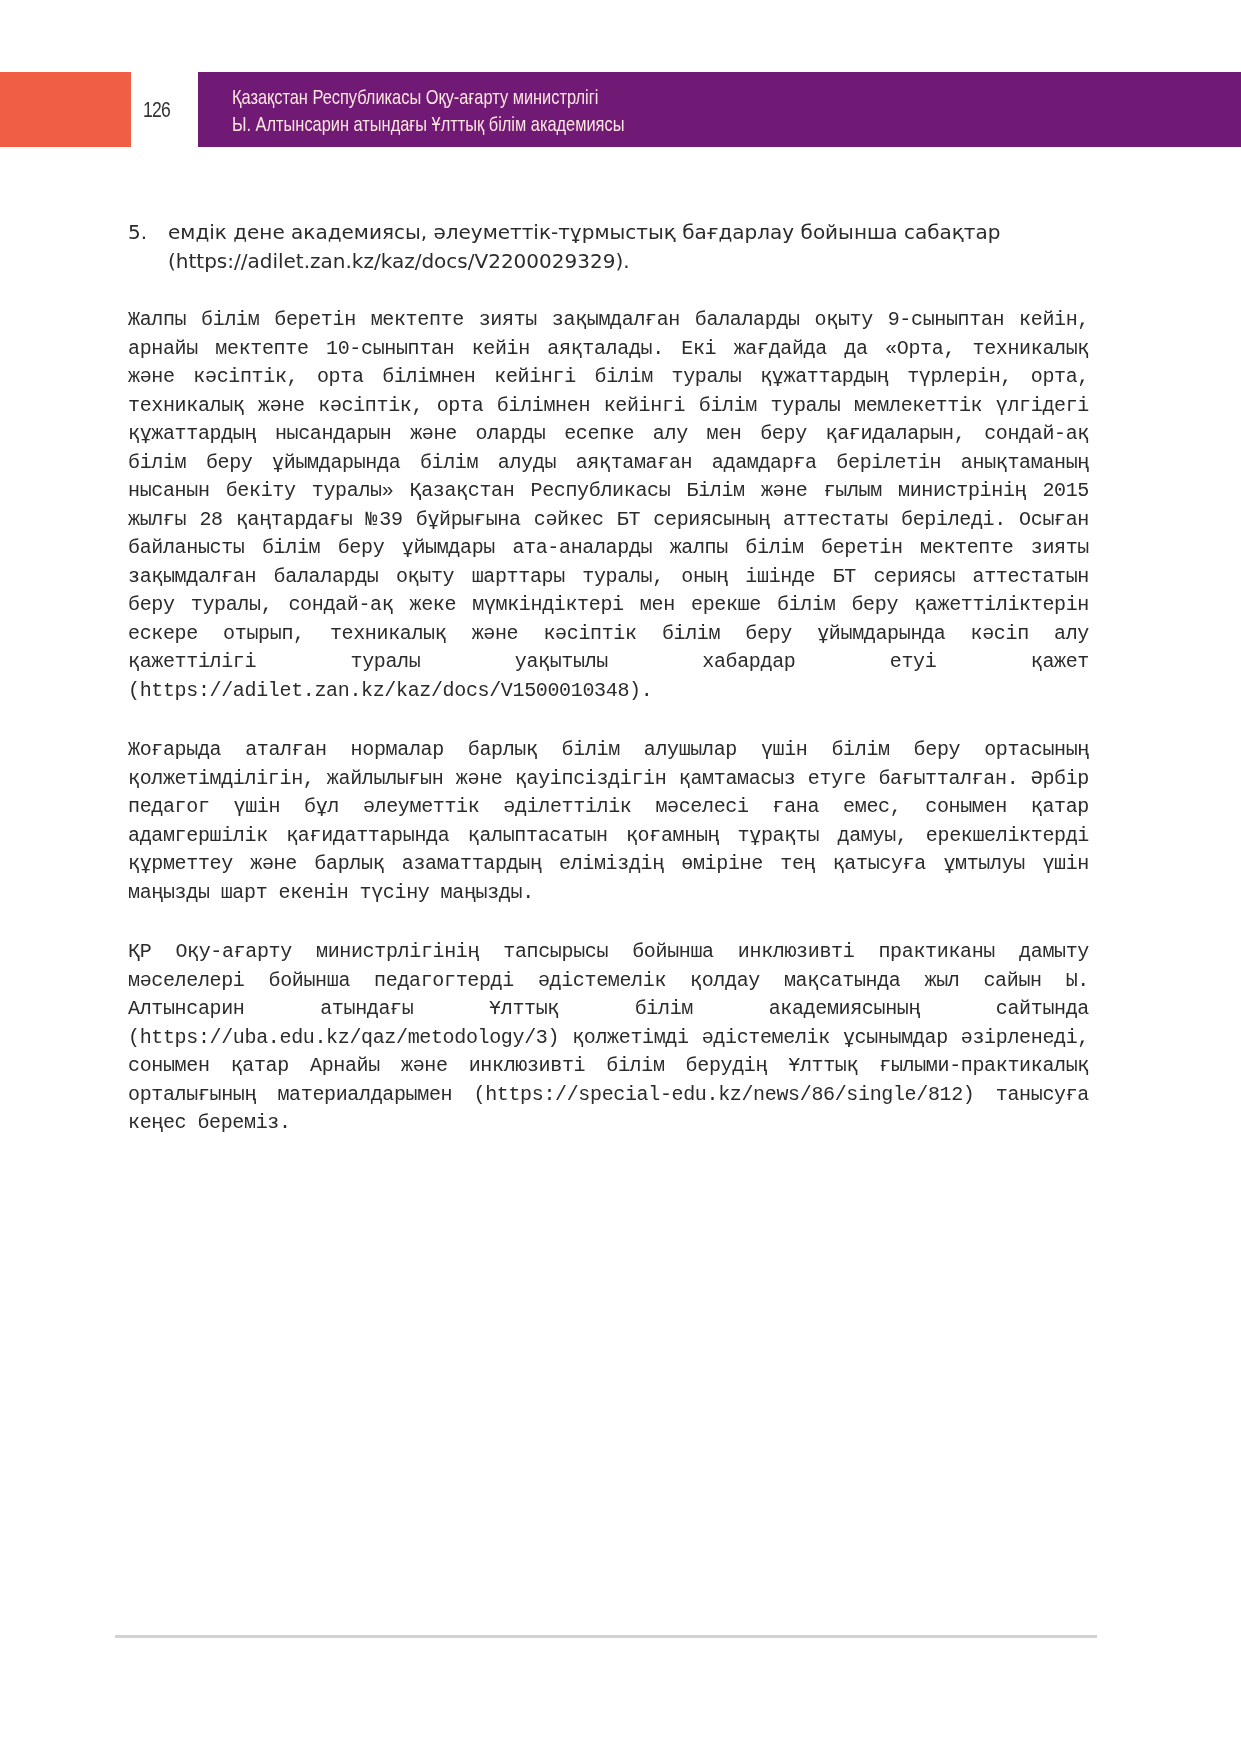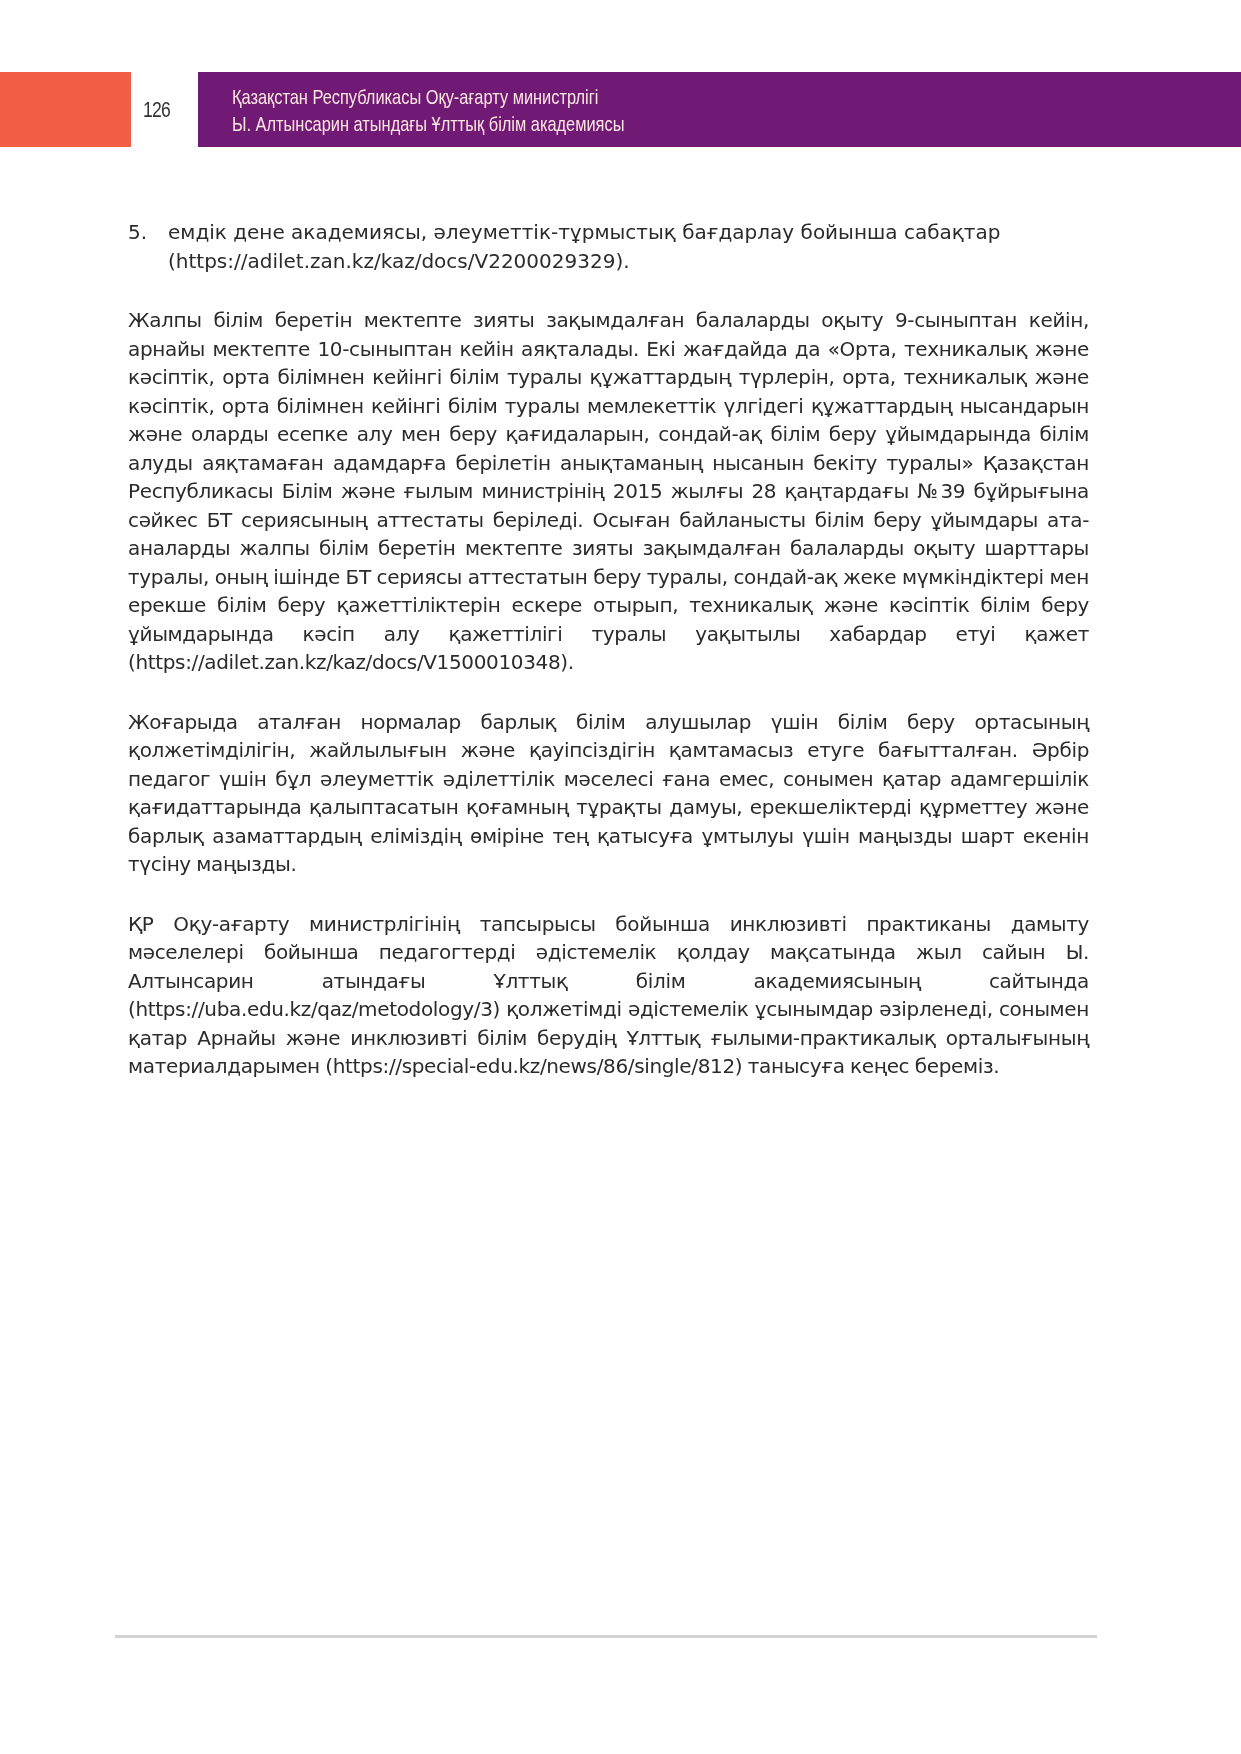--- a/index.html
+++ b/index.html
@@ -79,20 +79,21 @@
     .list-text {
       flex: 1;
     }
     .para {
       font-size: 20px;
       line-height: 28.5px;
       text-align: justify;
       margin: 0 0 31px 0;
       letter-spacing: -0.35px;
       word-spacing: -0.5px;
+      font-family: Liberation Mono, monospace;
     }
     .footer-rule {
       position: absolute;
       left: 115px;
       top: 1635px;
       width: 982px;
       height: 3px;
       background: #d2d2d2;
     }
   </style>

